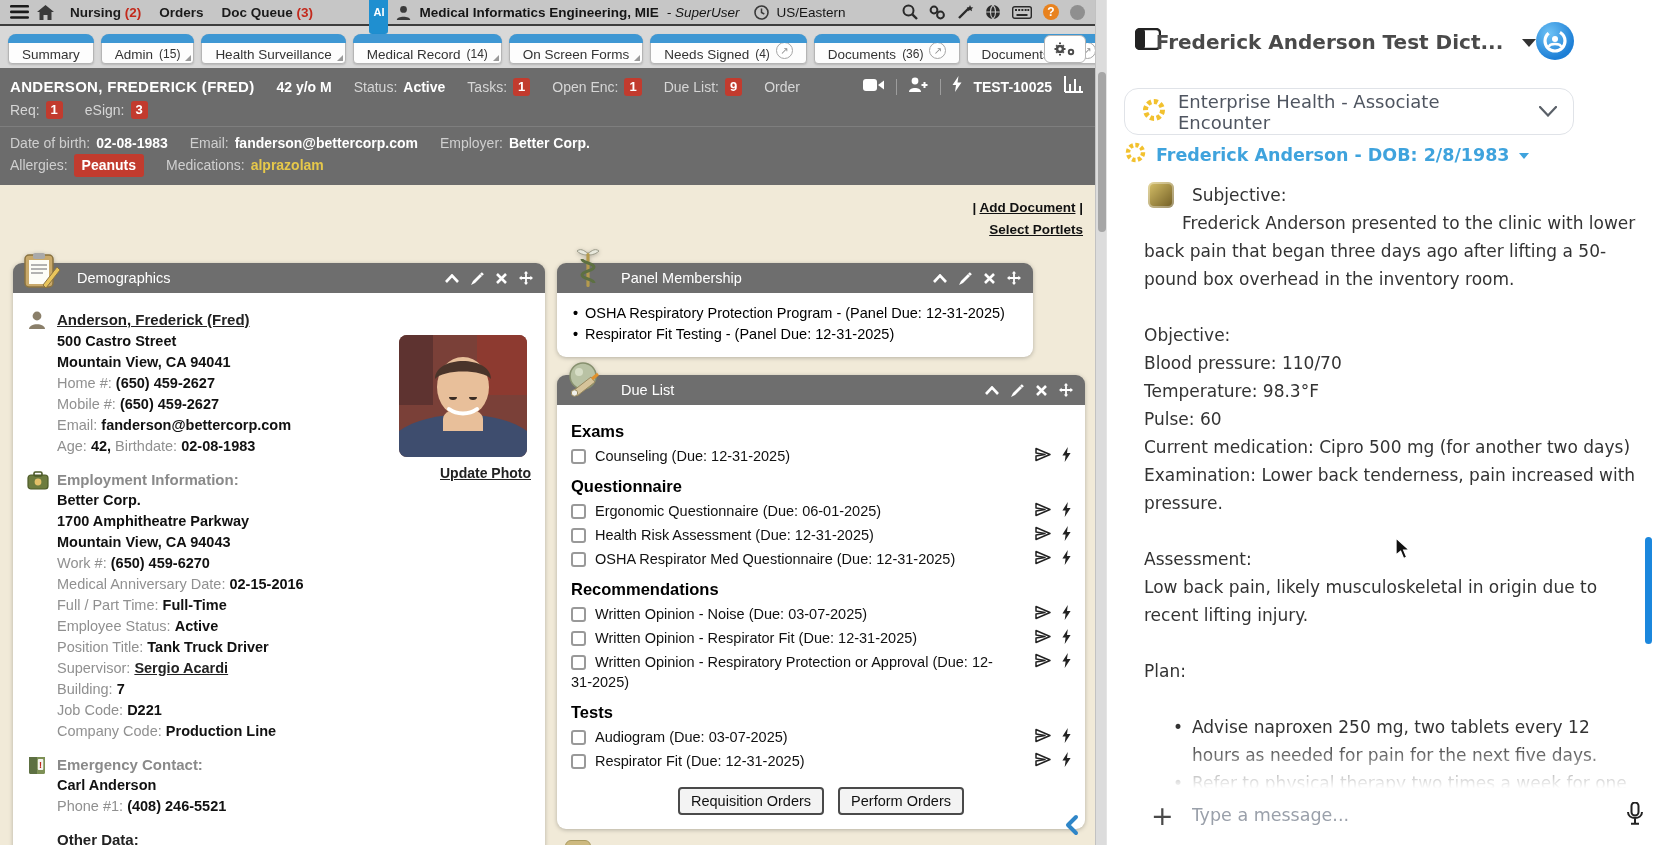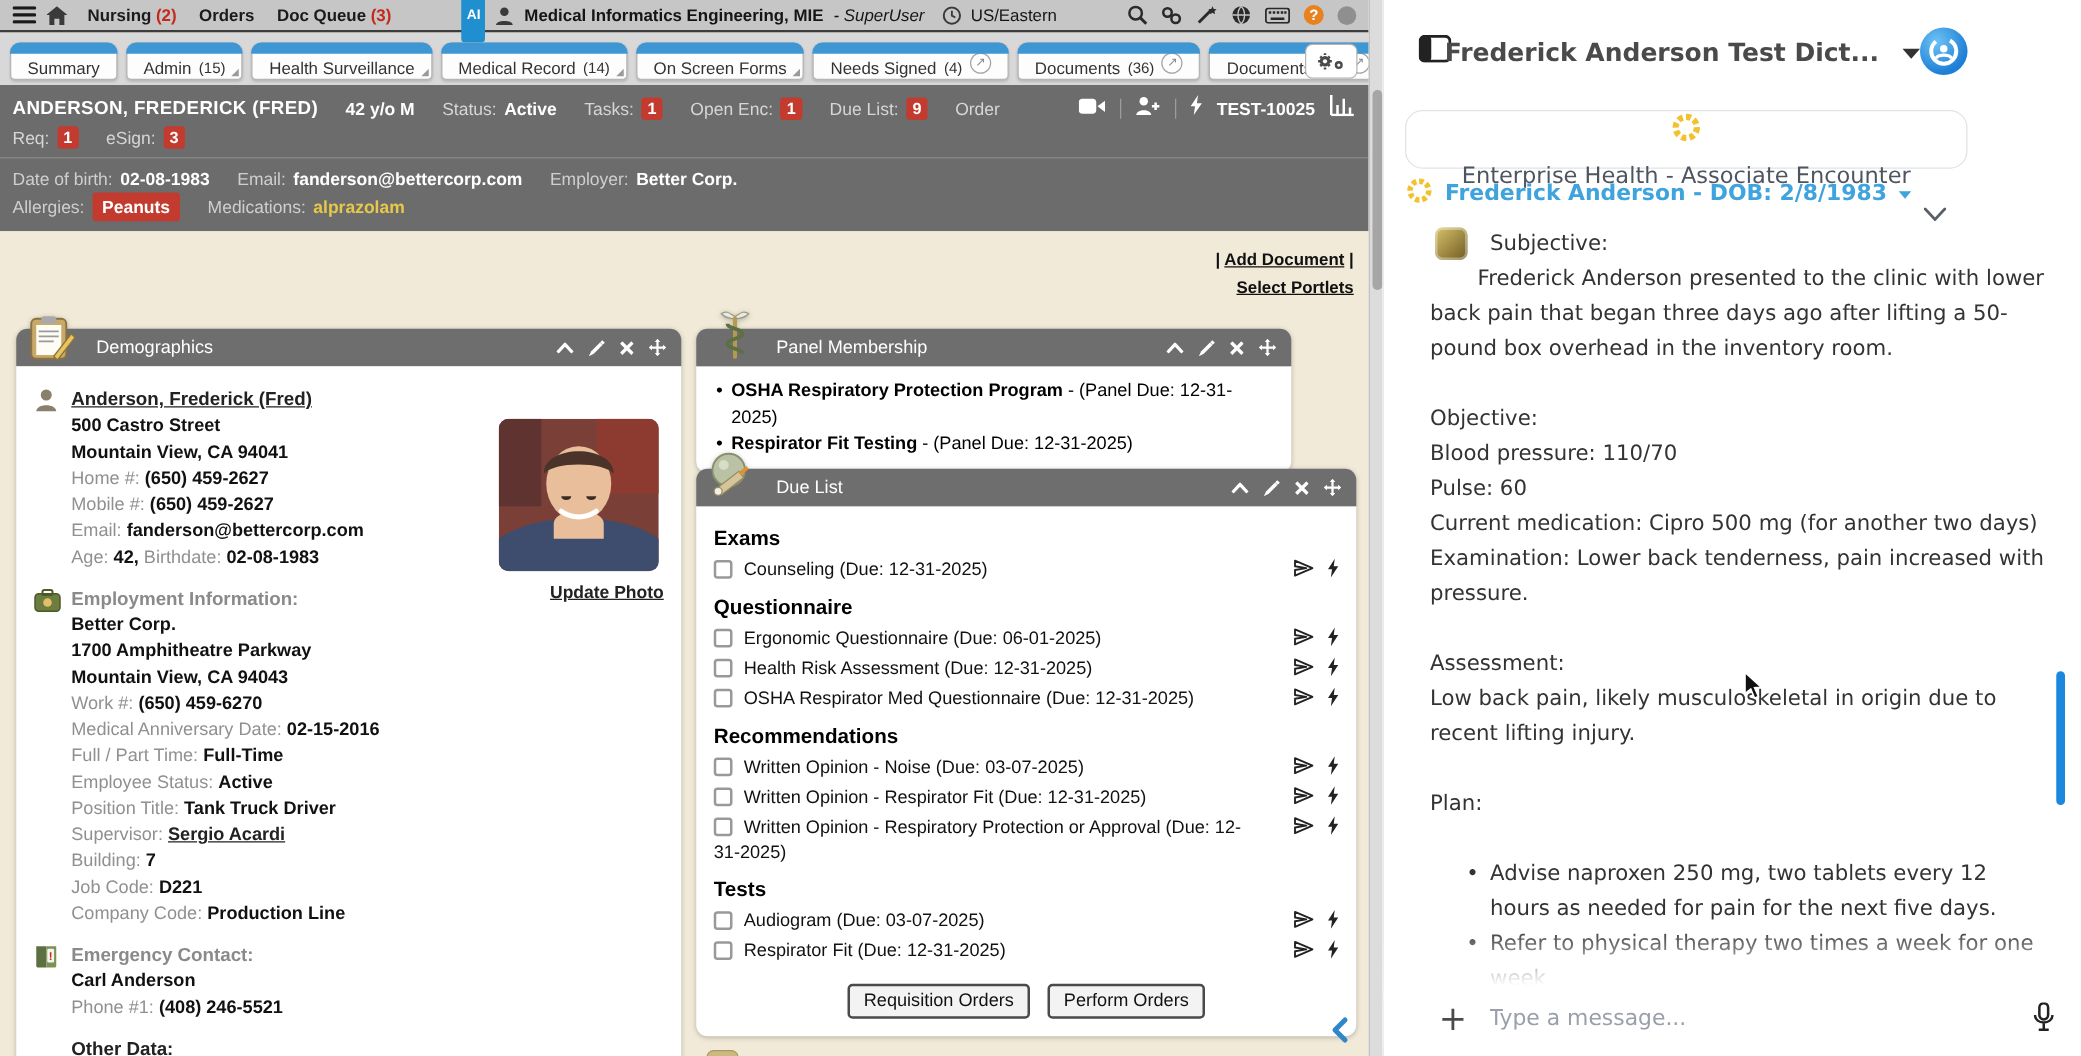--- a/index.html
+++ b/index.html
@@ -80,21 +80,21 @@
   .sec-h.dark { color:#222; }
   .ulink { font-weight:700; text-decoration:underline; color:#222; cursor:pointer; }
   .photo-wrap { position:absolute; right:14px; top:42px; width:132px; text-align:right;margin-left:24px; }
   .photo { width:128px; height:122px; border-radius:8px; overflow:hidden; display:block; }
   .upd { display:inline-block; margin-top:6px; font-weight:700; text-decoration:underline; color:#222; font-size:14px; cursor:pointer; }
 
   .panelmem { left:557px; top:78px; width:476px; }
   .panelmem .p-body { padding:10px 14px 12px 14px; font-size:14.5px; line-height:21px; }
   .pm-row { padding-left:14px; position:relative; }
   .pm-row::before { content:"•"; position:absolute; left:2px; font-weight:700; }
-  .pm-name { font-weight:700; }
+  .pm-name { font-weight:400; }
 
   .duelist { left:557px; top:190px; width:528px; }
   .duelist .p-body { padding:8px 14px 14px 14px; font-size:14.5px; color:#111; }
   .dl-h { font-size:16.5px; font-weight:700; margin:9px 0 3px 0; color:#000; }
   .dl-row { position:relative; padding:2px 64px 2px 0; line-height:20px; }
   .cb { display:inline-block; width:15px; height:15px; border:2px solid #999; border-radius:3px; background:#fff;
     vertical-align:-3px; margin-right:9px; cursor:pointer; }
   .row-icons { position:absolute; right:0; top:3px; display:flex; gap:11px; }
   .row-icons svg { cursor:pointer; }
   .dl-btns { display:flex; justify-content:center; gap:14px; margin-top:14px; }
@@ -112,21 +112,21 @@
     border-left:1px solid #e4e4e4; font-family:"DejaVu Sans", sans-serif; color:#333; }
   .ap-head { position:relative; height:70px; }
   .ap-toggle { position:absolute; left:28px; top:28px; cursor:pointer; }
   .ap-title-row { position:absolute; left:40px; right:120px; top:30px; text-align:center; font-size:20px;
     color:#4a4a4a; font-weight:600; white-space:nowrap; cursor:pointer; }
   .ap-caret { display:inline-block; width:0; height:0; border-left:7px solid transparent; border-right:7px solid transparent;
     border-top:8px solid #333; vertical-align:2px; margin-left:12px; }
   .ap-logo { position:absolute; left:429px; top:22px; width:38px; height:38px; border-radius:50%;
     background:radial-gradient(circle at 35% 30%, #6ec2f5, #1d7fd6 70%); cursor:pointer; }
   .enc-box { position:absolute; left:17px; top:88px; width:450px; height:47px; border:1.5px solid #e0e3e8;
-    border-radius:14px; display:flex; align-items:center; padding:0 16px; gap:11px; cursor:pointer;flex-direction:column; }
+    border-radius:14px; display:flex; align-items:center; padding:0 16px; gap:11px; cursor:pointer; }
   .enc-label { font-size:18px; color:#4f5560; }
   .enc-chev { margin-left:auto; }
   .pt-line { position:absolute; left:17px; top:141px; display:flex; align-items:center; gap:9px;
     font-size:17.5px; color:#3fa3dd; font-weight:600; cursor:pointer; }
   .pt-caret { width:0; height:0; border-left:5px solid transparent; border-right:5px solid transparent;
     border-top:6px solid #3fa3dd; margin-top:2px; }
   .gear-y { flex:0 0 auto; }
 
   .note { position:absolute; left:37px; top:181px; width:492px; font-size:17px; line-height:28px; color:#333; }
   .note-avatar { position:absolute; left:4px; top:1px; width:26px; height:26px; border-radius:6px;
@@ -845,20 +845,21 @@
 
     <div class="note">
       <span class="note-avatar"></span>
       <div class="n-label-line">Subjective:</div>
       <div class="n-para">Frederick Anderson presented to the clinic with lower back pain that began three days ago after lifting a 50-pound box overhead in the inventory room.</div>
       <div class="n-gap"></div>
       <div>Objective:</div>
       <div>
 
       <div>Blood pressure: 110/70</div>
+          <div>Temperature: 98.3°F</div>
           <div>Pulse: 60</div>
           <div>Current medication: Cipro 500 mg (for another two days)</div>
           <div>Examination: Lower back tenderness, pain increased with pressure.</div>
         </div>
       <div class="n-gap"></div>
       <div>Assessment:</div>
       <div>Low back pain, likely musculoskeletal in origin due to recent lifting injury.</div>
       <div class="n-gap"></div>
       <div>Plan:</div>
       <div class="n-gap"></div>

